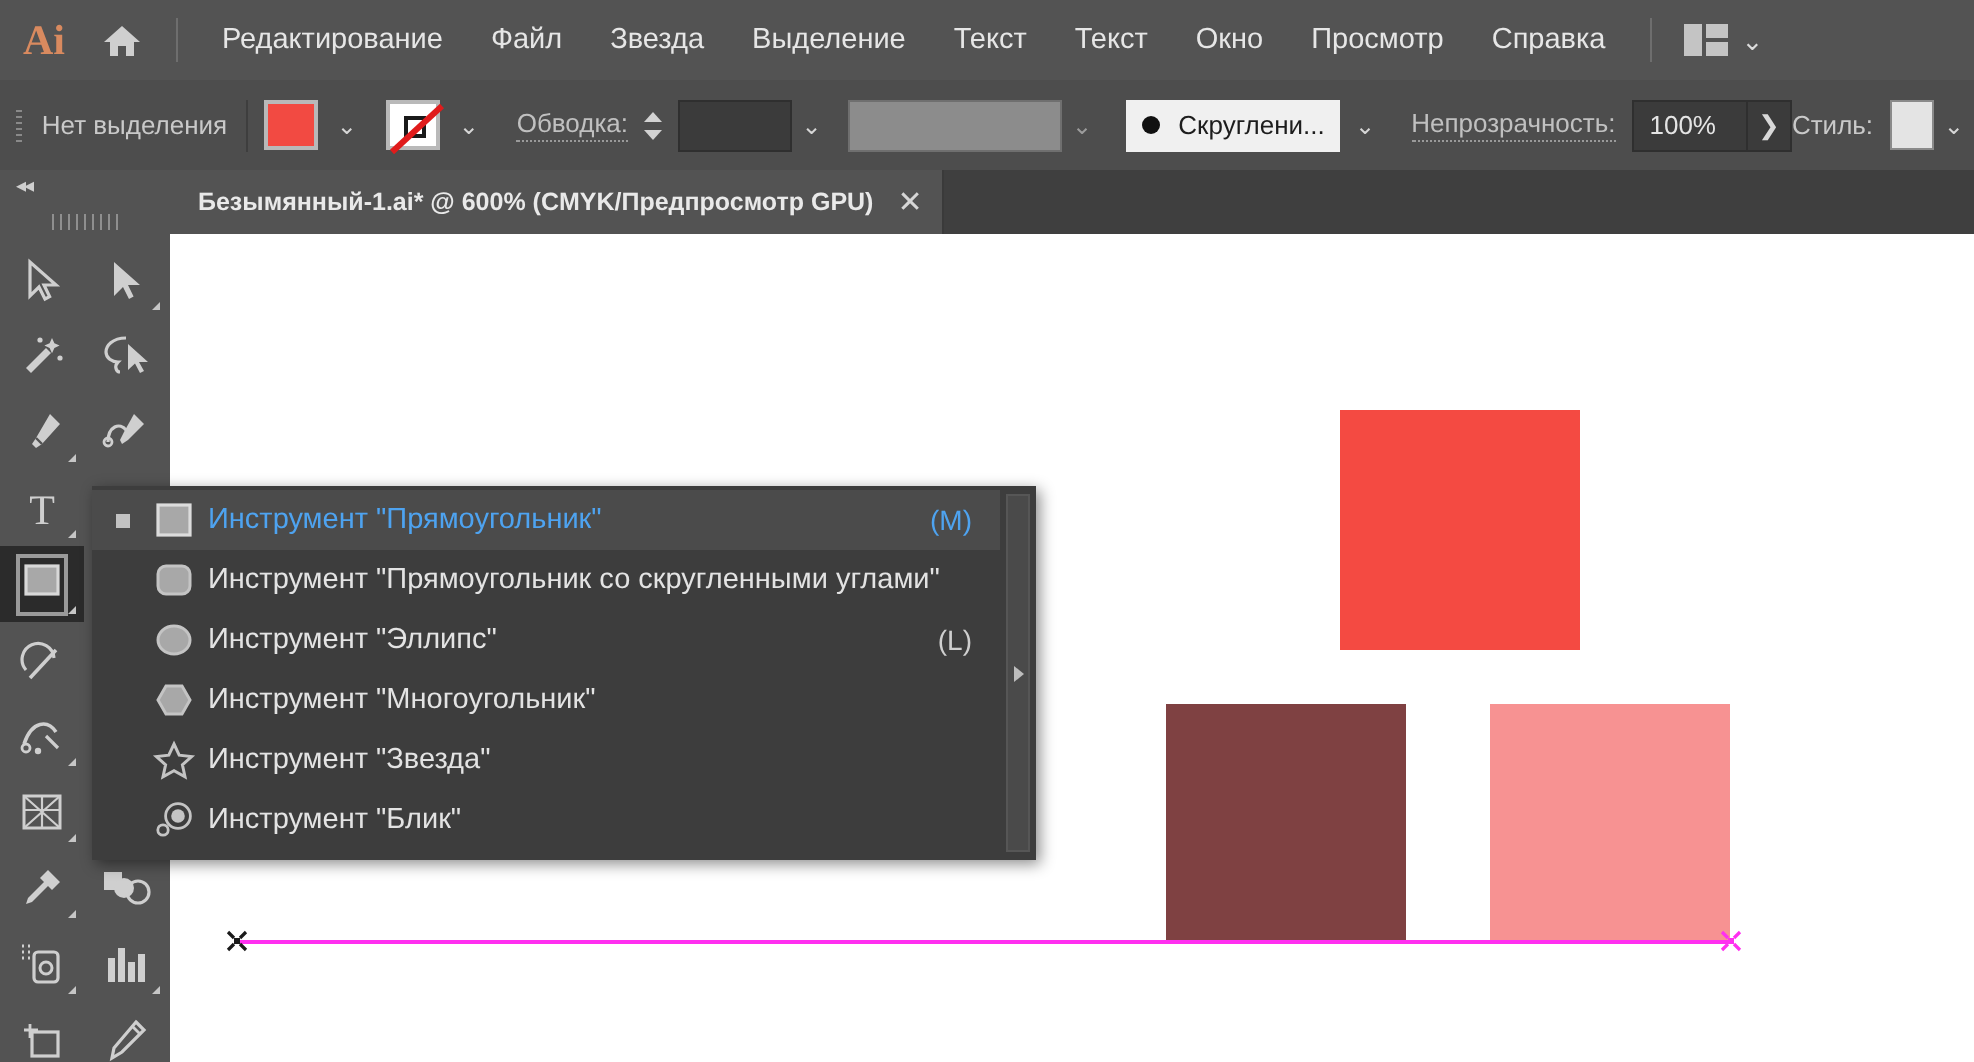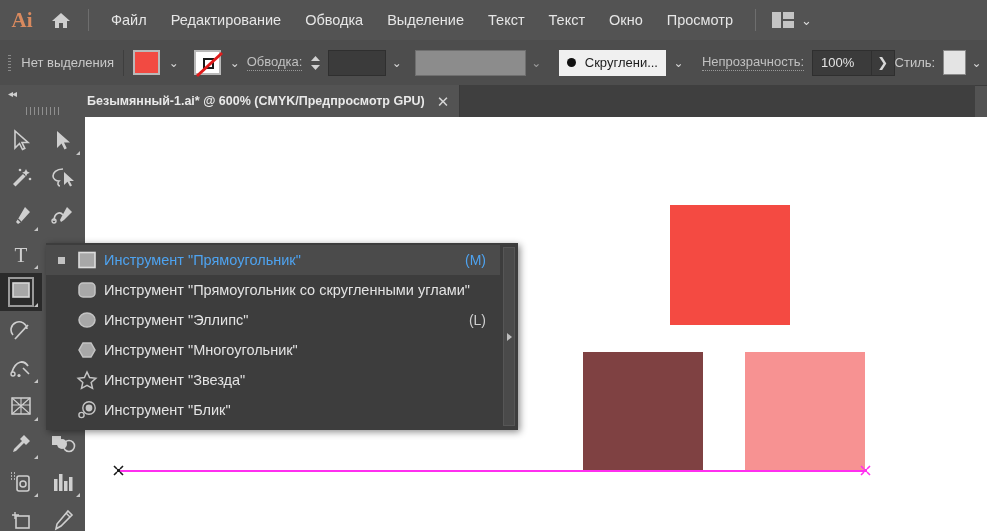--- a/index.html
+++ b/index.html
@@ -57,21 +57,21 @@
   .opacity-val{width:72px;height:26px;background:#3b3b3b;border:1px solid #2f2f2f;
                box-sizing:border-box;display:flex;align-items:center;padding-left:8px;
                font-size:13px;color:#e4e4e4;}
   .opacity-arrow{width:28px;height:26px;background:#3b3b3b;border:1px solid #2f2f2f;
                  border-left:none;box-sizing:border-box;display:flex;
                  align-items:center;justify-content:center;color:#d8d8d8;font-size:13px;}
   .style-swatch{width:28px;height:25px;background:#e4e4e4;border:1px solid #8a8a8a;
                 box-sizing:border-box;}
 
   
-  .tabbar{position:absolute;left:73px;top:85px;width:902px;height:32px;
+  .tabbar{position:absolute;left:85px;top:85px;width:902px;height:32px;
           background:#3f3f3f;display:flex;align-items:stretch;}
   .doctab{height:32px;background:#535353;display:flex;align-items:center;
           padding:0 10px 0 14px;gap:12px;border-right:1px solid #3a3a3a;}
   .doctab .title{font-size:12.5px;font-weight:bold;color:#e9e9e9;white-space:nowrap;}
   .doctab .close{font-size:15px;color:#d6d6d6;line-height:1;cursor:pointer;}
 
   
   .canvas{position:absolute;left:85px;top:117px;width:902px;height:414px;
           background:#ffffff;overflow:hidden;}
   .shape{position:absolute;}
@@ -122,28 +122,29 @@
 <div class="app">
 
   <div class="menubar">
     <div class="ai-logo">Ai</div>
     <div class="home-icon">
       <svg width="22" height="19" viewBox="0 0 22 19">
         <path d="M11 2 L20 10 L17 10 L17 17 L13 17 L13 12 L9 12 L9 17 L5 17 L5 10 L2 10 Z" fill="#cfcfcf"></path>
       </svg>
     </div>
     <div class="vsep"></div>
+    <div class="menu-item">Редактирование</div>
     <div class="menu-item">Файл</div>
-    <div class="menu-item">Редактирование</div>
-    <div class="menu-item">Обводка</div>
+    <div class="menu-item">Звезда</div>
     <div class="menu-item">Выделение</div>
     <div class="menu-item">Текст</div>
     <div class="menu-item">Текст</div>
     <div class="menu-item">Окно</div>
     <div class="menu-item">Просмотр</div>
+    <div class="menu-item">Справка</div>
     <div class="vsep"></div>
     <div class="ws-switcher">
       <span class="ws-glyph">
         <svg width="22" height="16" viewBox="0 0 22 16">
           <rect x="0" y="0" width="9" height="16" fill="#c4c4c4"></rect>
           <rect x="11" y="0" width="11" height="7" fill="#c4c4c4"></rect>
           <rect x="11" y="9" width="11" height="7" fill="#c4c4c4"></rect>
         </svg>
       </span>
       <span style="font-size:13px;color:#dcdcdc;line-height:1">⌄</span>
@@ -171,21 +172,21 @@
         <div class="innerbox"></div>
         <svg class="slash" viewBox="0 0 29 27">
           <line x1="2" y1="25" x2="27" y2="2" stroke="#e01b1b" stroke-width="3"></line>
         </svg>
       </div>
       <div class="drop-btn">
         <span style="font-size:12px;color:#d6d6d6;line-height:1">⌄</span>
       </div>
     </div>
 
-    <div style="margin-left:0" class="cb-label-dot">Обводка:</div>
+    <div style="margin-left:12px" class="cb-label-dot">Обводка:</div>
 
     <div class="stepper">
       <svg width="11" height="7" viewBox="0 0 11 7">
           <path d="M5.5 1 L10 6 L1 6 Z" fill="#d2d2d2"></path>
         </svg>
       <svg width="11" height="7" viewBox="0 0 11 7">
           <path d="M5.5 6 L1 1 L10 1 Z" fill="#d2d2d2"></path>
         </svg>
     </div>
 

